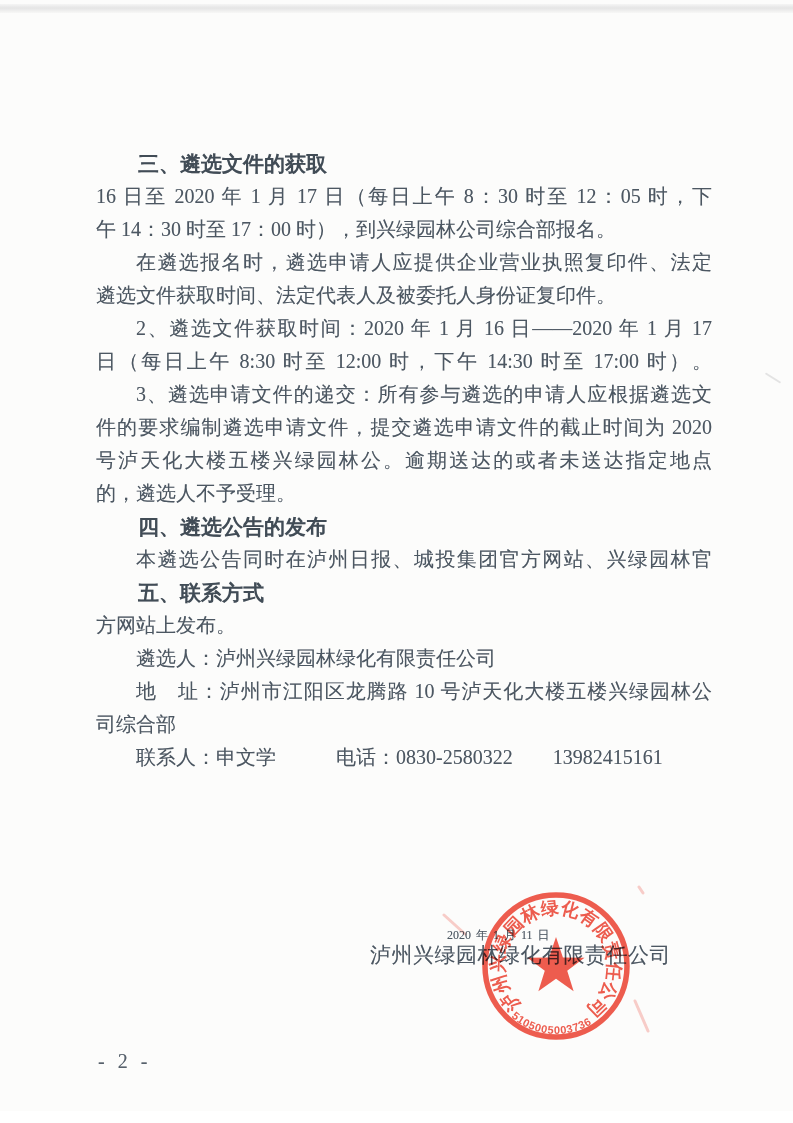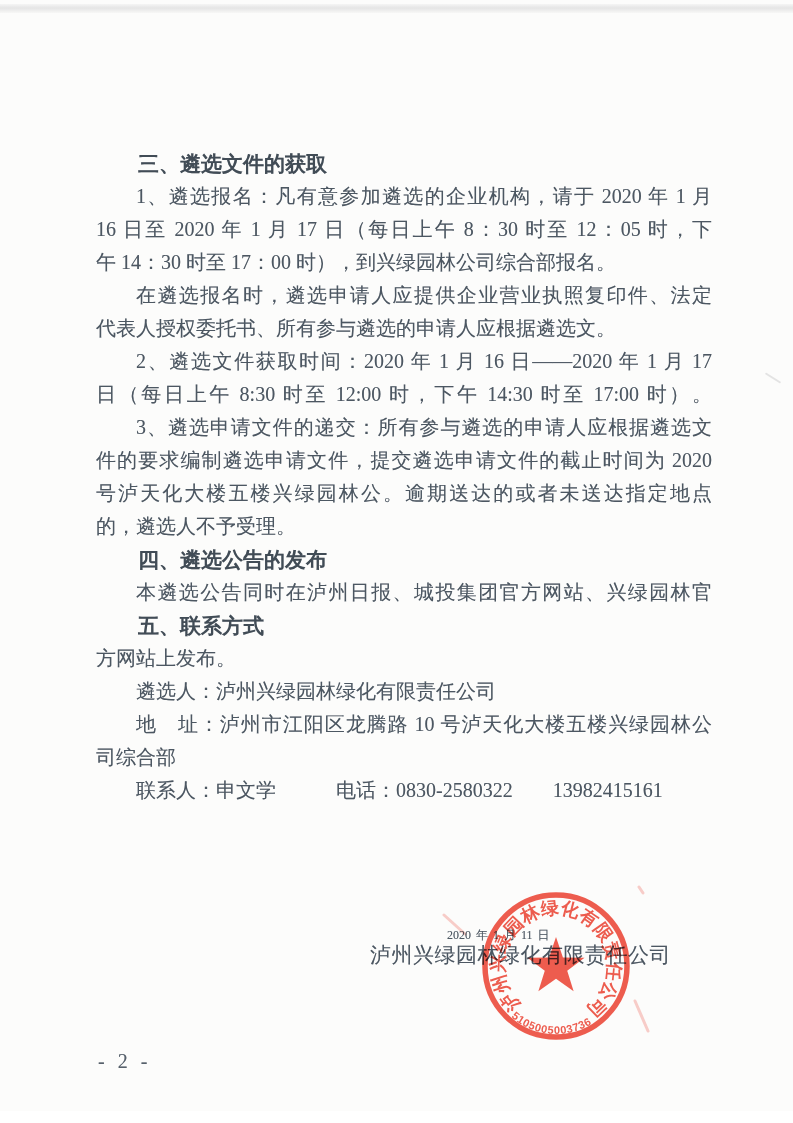--- a/index.html
+++ b/index.html
@@ -54,25 +54,24 @@
 </style>
 </head>
 <body>
 
 <div class="page">
 
   <div class="scan-band"></div>
 
   <div class="doc" id="doc-lines">
       <div class="line heading">三、遴选文件的获取</div>
-      <div class="line body indent fill">1、遴选报名：凡有意参加遴选的企业机构，请于 2020 年 1 月</div>
       <div class="line body fill">16 日至 2020 年 1 月 17 日（每日上午 8：30 时至 12：05 时，下</div>
       <div class="line body">午 14：30 时至 17：00 时），到兴绿园林公司综合部报名。</div>
       <div class="line body indent fill">在遴选报名时，遴选申请人应提供企业营业执照复印件、法定</div>
-      <div class="line body">代表人授权委托书、所有参与遴选的申请人应根据遴选文。</div>
+      <div class="line body">遴选文件获取时间、法定代表人及被委托人身份证复印件。</div>
       <div class="line body indent fill">2、遴选文件获取时间：2020 年 1 月 16 日——2020 年 1 月 17</div>
       <div class="line body fill">日（每日上午 8:30 时至 12:00 时，下午 14:30 时至 17:00 时）。</div>
       <div class="line body indent fill">3、遴选申请文件的递交：所有参与遴选的申请人应根据遴选文</div>
       <div class="line body fill">件的要求编制遴选申请文件，提交遴选申请文件的截止时间为 2020</div>
       <div class="line body fill">号泸天化大楼五楼兴绿园林公。逾期送达的或者未送达指定地点</div>
       <div class="line body">的，遴选人不予受理。</div>
       <div class="line heading">四、遴选公告的发布</div>
       <div class="line body indent fill">本遴选公告同时在泸州日报、城投集团官方网站、兴绿园林官</div>
       <div class="line heading">五、联系方式</div>
       <div class="line body">方网站上发布。</div>

